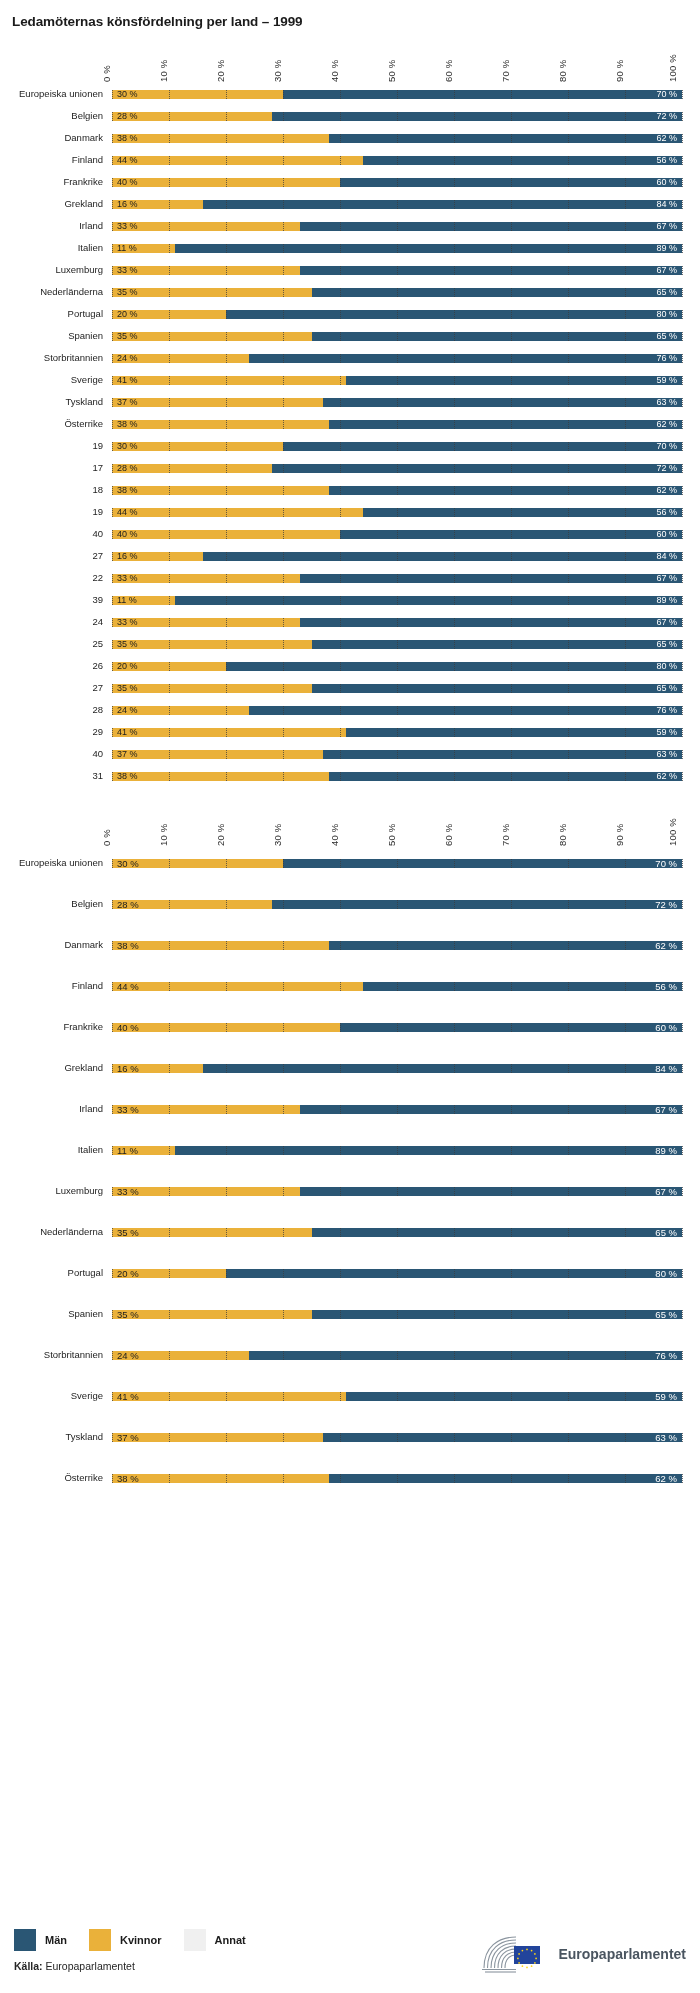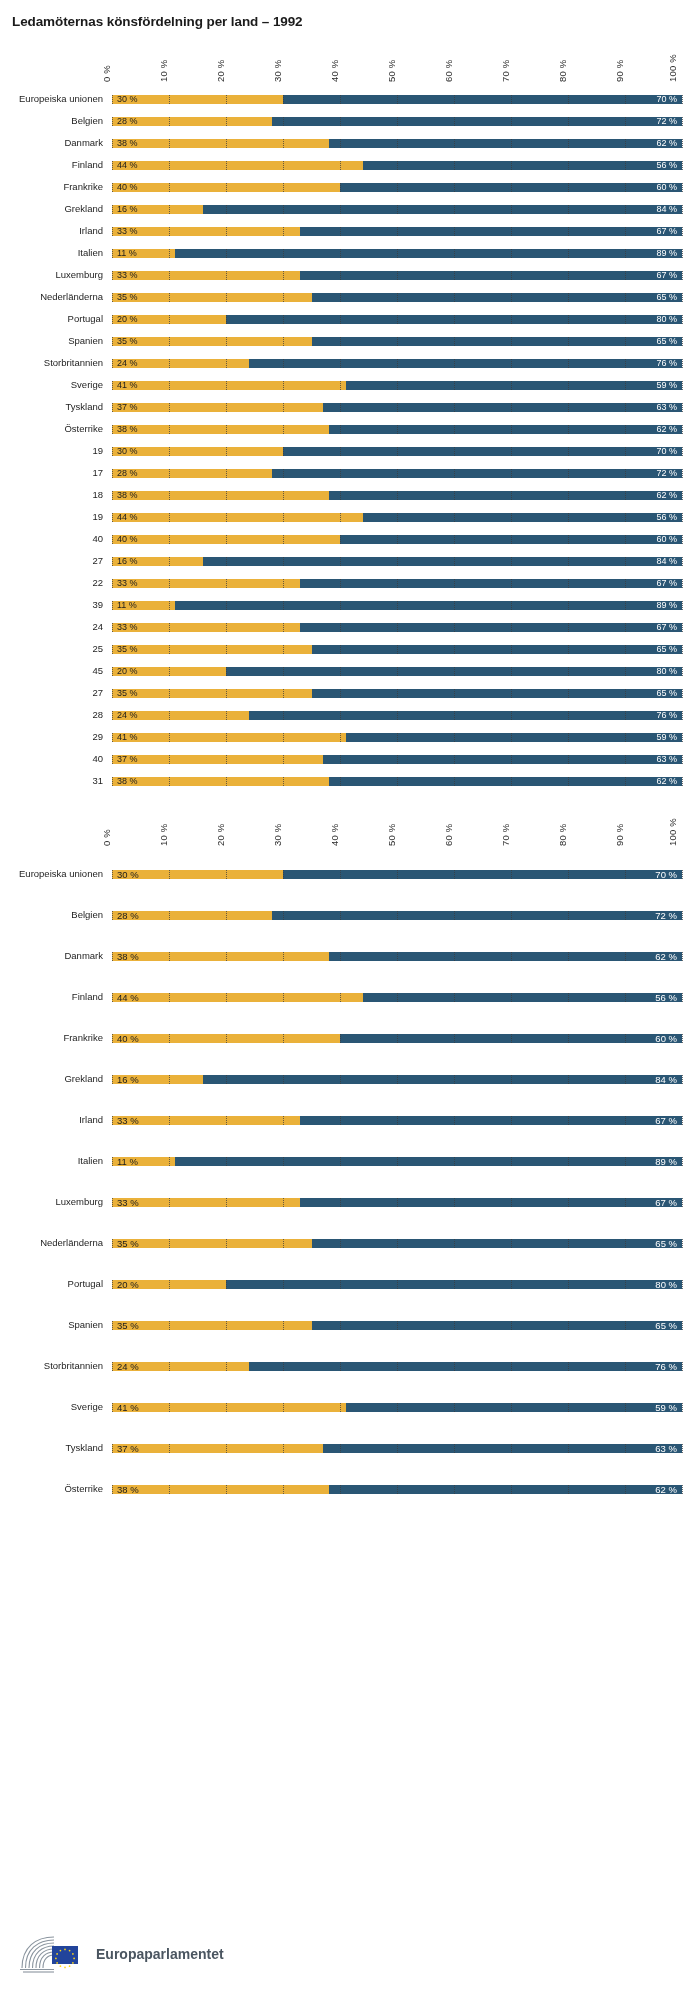--- a/index.html
+++ b/index.html
@@ -45,21 +45,21 @@
     white-space: nowrap;
     transform-origin: left bottom;
     transform: rotate(-90deg) translateX(2px);
     letter-spacing: 0.2px;
   }
 
   .rows { margin-left: 0; }
 
   .row {
     display: flex;
-    align-items: flex-end;
+    align-items: center;
     position: relative;
   }
   .row-label {
     width: 112px;
     flex: 0 0 112px;
     font-size: 9.5px;
     color: #1d1d1d;
     text-align: right;
     padding-right: 9px;
     display: flex;
@@ -168,21 +168,21 @@
     color: #4a5560;
     font-weight: bold;
     margin-left: 6px;
     white-space: nowrap;
   }
 </style>
 </head>
 <body>
 
 <div class="header">
-  <div class="title">Ledamöternas könsfördelning per land – 1992</div>
+  <div class="title">Ledamöternas könsfördelning per land – 1999</div>
 </div>
 
 <div class="chart" id="chart1">
   <div class="axis-row">
       <span class="axis-tick" style="left: 0%;">0 %</span>
       <span class="axis-tick" style="left: 10%;">10 %</span>
       <span class="axis-tick" style="left: 20%;">20 %</span>
       <span class="axis-tick" style="left: 30%;">30 %</span>
       <span class="axis-tick" style="left: 40%;">40 %</span>
       <span class="axis-tick" style="left: 50%;">50 %</span>
@@ -811,21 +811,21 @@
             <div class="gridline" style="left: 50%;"></div>
             <div class="gridline" style="left: 60%;"></div>
             <div class="gridline" style="left: 70%;"></div>
             <div class="gridline" style="left: 80%;"></div>
             <div class="gridline" style="left: 90%;"></div>
             <div class="gridline" style="left: 100%;"></div>
           </div>
         </div>
       </div>
       <div class="row">
-        <div class="row-label">45</div>
+        <div class="row-label">26</div>
         <div class="bar-area">
           <div class="seg seg-w" style="background: rgb(234, 177, 58); width: 20%;">
             <span class="seg-label">20 %</span>
           </div>
           <div class="seg seg-m" style="background: rgb(42, 86, 116); width: 80%;">
             <span class="seg-label">80 %</span>
           </div>
           <div class="grid">
             <div class="gridline" style="left: 0%;"></div>
             <div class="gridline" style="left: 10%;"></div>
@@ -1361,20 +1361,39 @@
             <div class="gridline" style="left: 90%;"></div>
             <div class="gridline" style="left: 100%;"></div>
           </div>
         </div>
       </div>
     </div>
 </div>
 
 <div class="footer">
   <div class="footer-inner">
+    <div>
+      <div class="legend">
+          <div class="legend-item">
+            <span class="legend-swatch" style="background: rgb(42, 86, 116);"></span>
+            <span class="legend-text">Män</span>
+          </div>
+          <div class="legend-item">
+            <span class="legend-swatch" style="background: rgb(234, 177, 58);"></span>
+            <span class="legend-text">Kvinnor</span>
+          </div>
+          <div class="legend-item">
+            <span class="legend-swatch" style="background: rgb(240, 240, 240);"></span>
+            <span class="legend-text">Annat</span>
+          </div>
+        </div>
+      <div class="source">
+        <b>Källa:</b><span> Europaparlamentet</span>
+      </div>
+    </div>
     <div class="brand">
       <span class="brand-logo">
         <svg viewBox="0 0 76 42" width="76" height="42" aria-hidden="true">
           <g fill="none" stroke="#8a949e" stroke-width="1.1">
             <path d="M8 35 C8 14, 22 4, 40 4"></path>
             <path d="M11.5 35 C11.5 16, 24 7, 40 7"></path>
             <path d="M15 35 C15 18, 26 10, 40 10"></path>
             <path d="M18.5 35 C18.5 20, 28 13, 40 13"></path>
             <path d="M22 35 C22 22, 30 16, 40 16"></path>
             <path d="M25.5 35 C25.5 24, 32 19, 40 19"></path>

